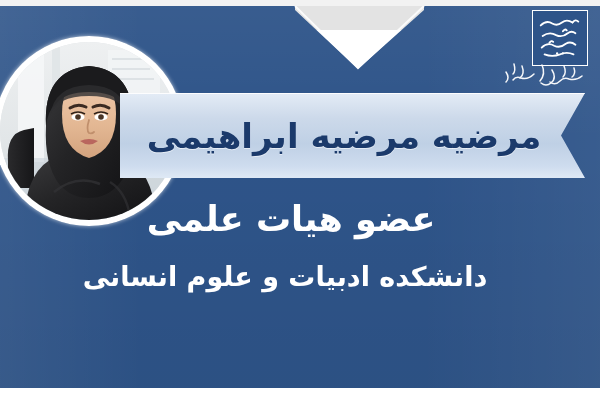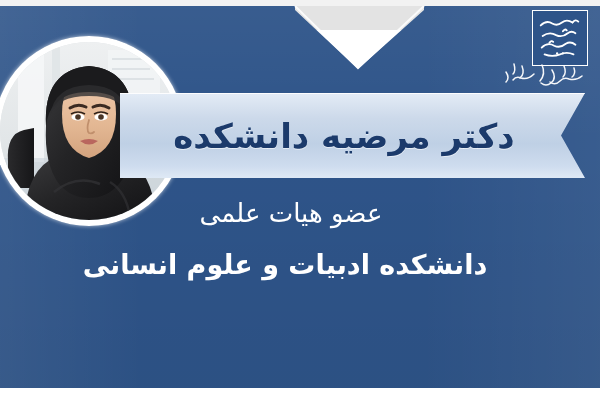--- a/index.html
+++ b/index.html
@@ -116,21 +116,21 @@
   .subtitle{
     position:absolute;
     left:0;top:196px;width:600px;
     text-align:center;
     direction:rtl;
     color:#ffffff;
     padding-right:6px;
     box-sizing:border-box;
   }
   .subtitle .line1{
-    font-size:26px;font-weight:normal;line-height:1.35;
+    font-size:35px;font-weight:bold;line-height:1.35;
     margin-right:48px;
     padding-left:36px;
   }
   .subtitle .line2{
     font-size:27px;font-weight:bold;line-height:1.35;
     margin-top:16px;margin-right:24px;
   }
 
   
   .logo{
@@ -228,21 +228,21 @@
 
         <path d="M80 99 q9 -4 18 0 q-9 7 -18 0 z" fill="#b9665e"></path>
 
         <path d="M54 150 q22 -18 46 -8" stroke="#333336" stroke-width="2.5" fill="none" opacity="0.75"></path>
         <path d="M110 140 q16 10 20 34" stroke="#303033" stroke-width="2.5" fill="none" opacity="0.7"></path>
       </svg>
     </div>
   </div>
 
   <div class="ribbon-inner"></div>
-  <div class="ribbon-title">دکتر مرضیه دانشکده</div>
+  <div class="ribbon-title">مرضیه مرضیه ابراهیمی</div>
 
   <div class="subtitle">
     <div class="line1">عضو هیات علمی</div>
     <div class="line2">دانشکده ادبیات و علوم انسانی</div>
   </div>
 
   <div class="logo">
     <div class="logo-box">
       <svg viewBox="0 0 56 56" aria-hidden="true">
         <rect x="0" y="0" width="56" height="56" fill="#2e5489"></rect>

